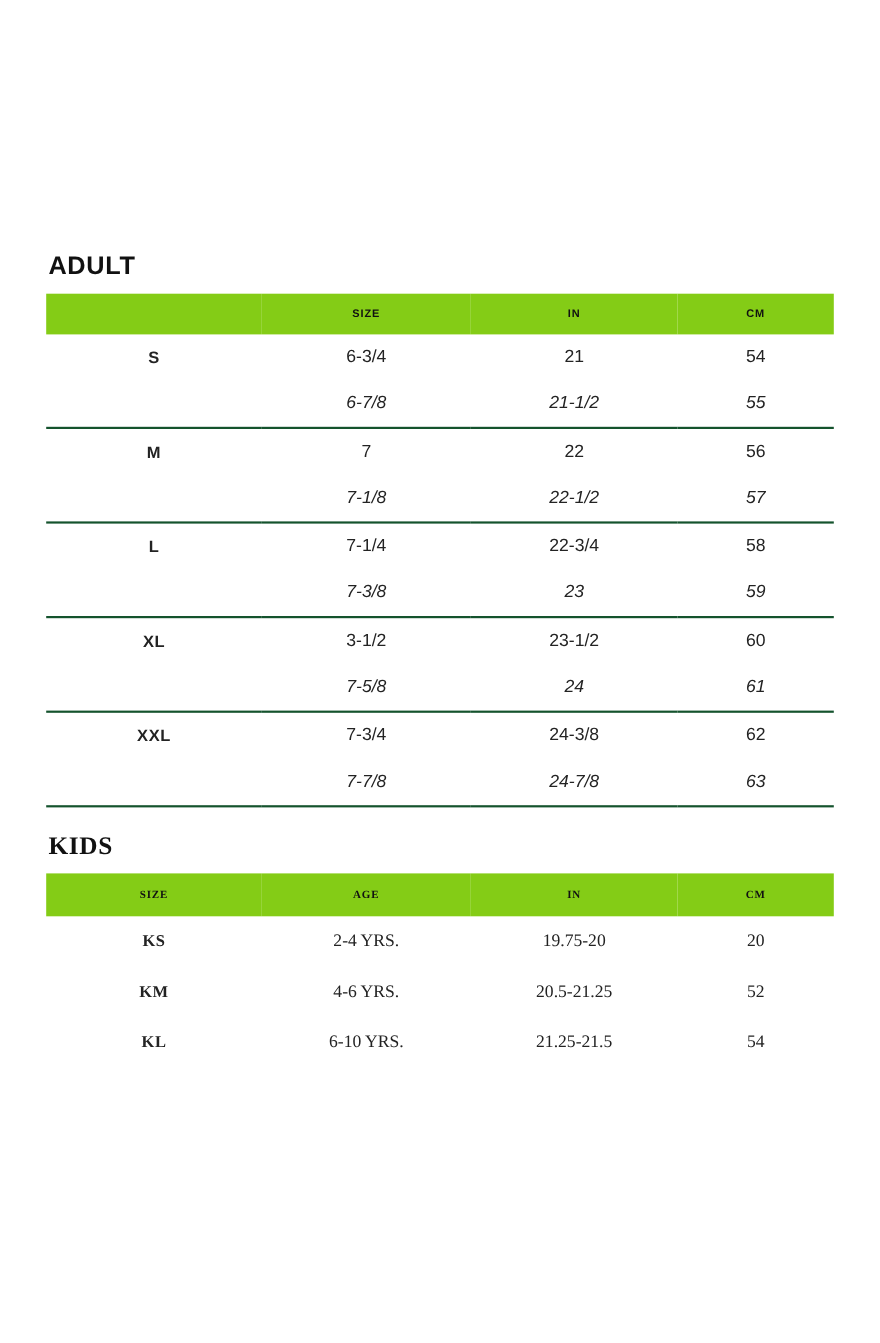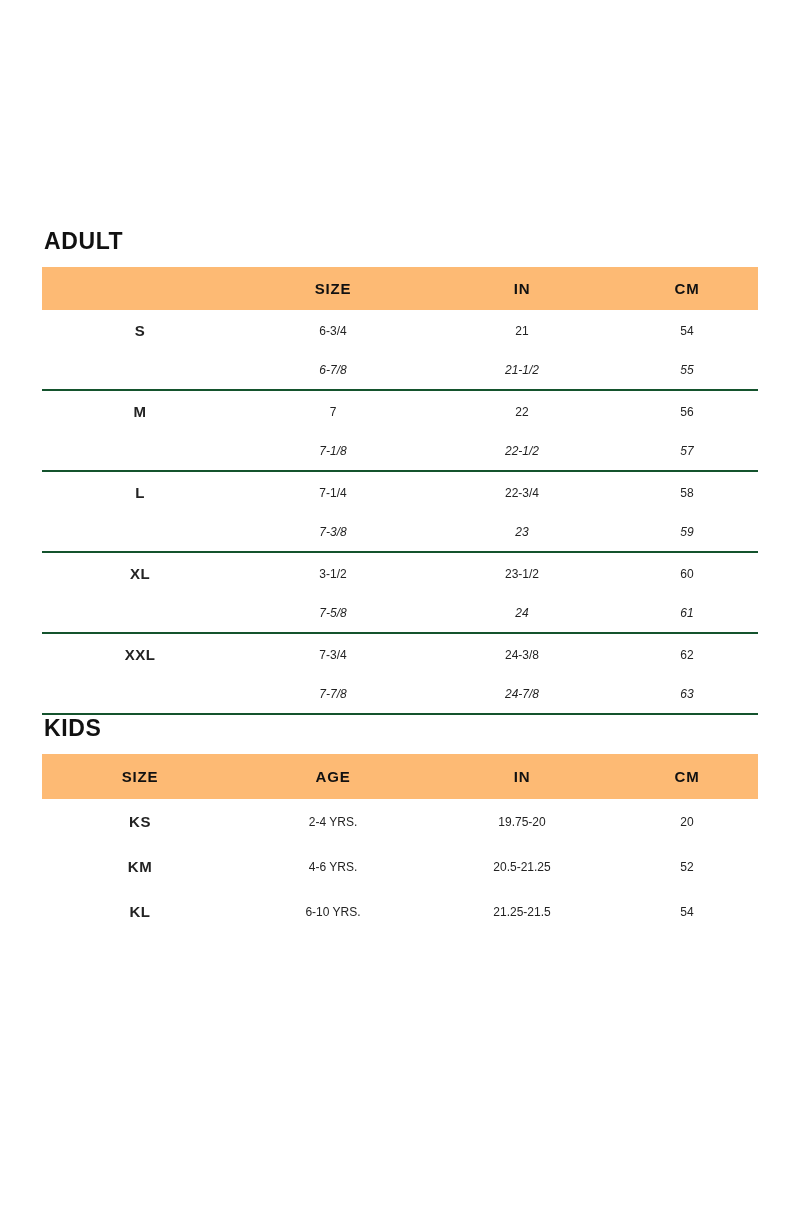--- a/index.html
+++ b/index.html
@@ -35,29 +35,29 @@
     letter-spacing: 0.6px;
     color: #111;
     margin: 0 0 12px 2px;
   }
   table {
     width: 716px;
     border-collapse: collapse;
     table-layout: fixed;
   }
   thead th {
-    background: #fdba74;
-    font-size: 15px;
+    background: #84cc16;
+    font-size: 10px;
     font-weight: bold;
     letter-spacing: 0.8px;
     color: #111;
     padding: 13px 0;
   }
   tbody td {
-    font-size: 12px;
+    font-size: 16px;
     color: #232323;
     padding: 12px 0;
     text-align: center;
     font-weight: normal;
   }
   tbody td.label {
     font-weight: bold;
     font-size: 15px;
     letter-spacing: 0.5px;
   }
@@ -70,20 +70,22 @@
   .kids-table col.c1 { width: 196px; }
   .kids-table col.c2 { width: 190px; }
   .kids-table col.c3 { width: 188px; }
   .kids-table col.c4 { width: 142px; }
 
   .adult-table tr.group-end td {
     border-bottom: 2px solid #14532d;
     font-style: italic;
   }
   .kids-block {
+    margin-top: 22px;
+    font-family: Liberation Serif, serif;
   }
   .kids-table tbody td {
     padding: 14px 0;
   }
   .kids-table thead th {
     padding: 14px 0;
   }
 </style>
 </head>
 <body>

